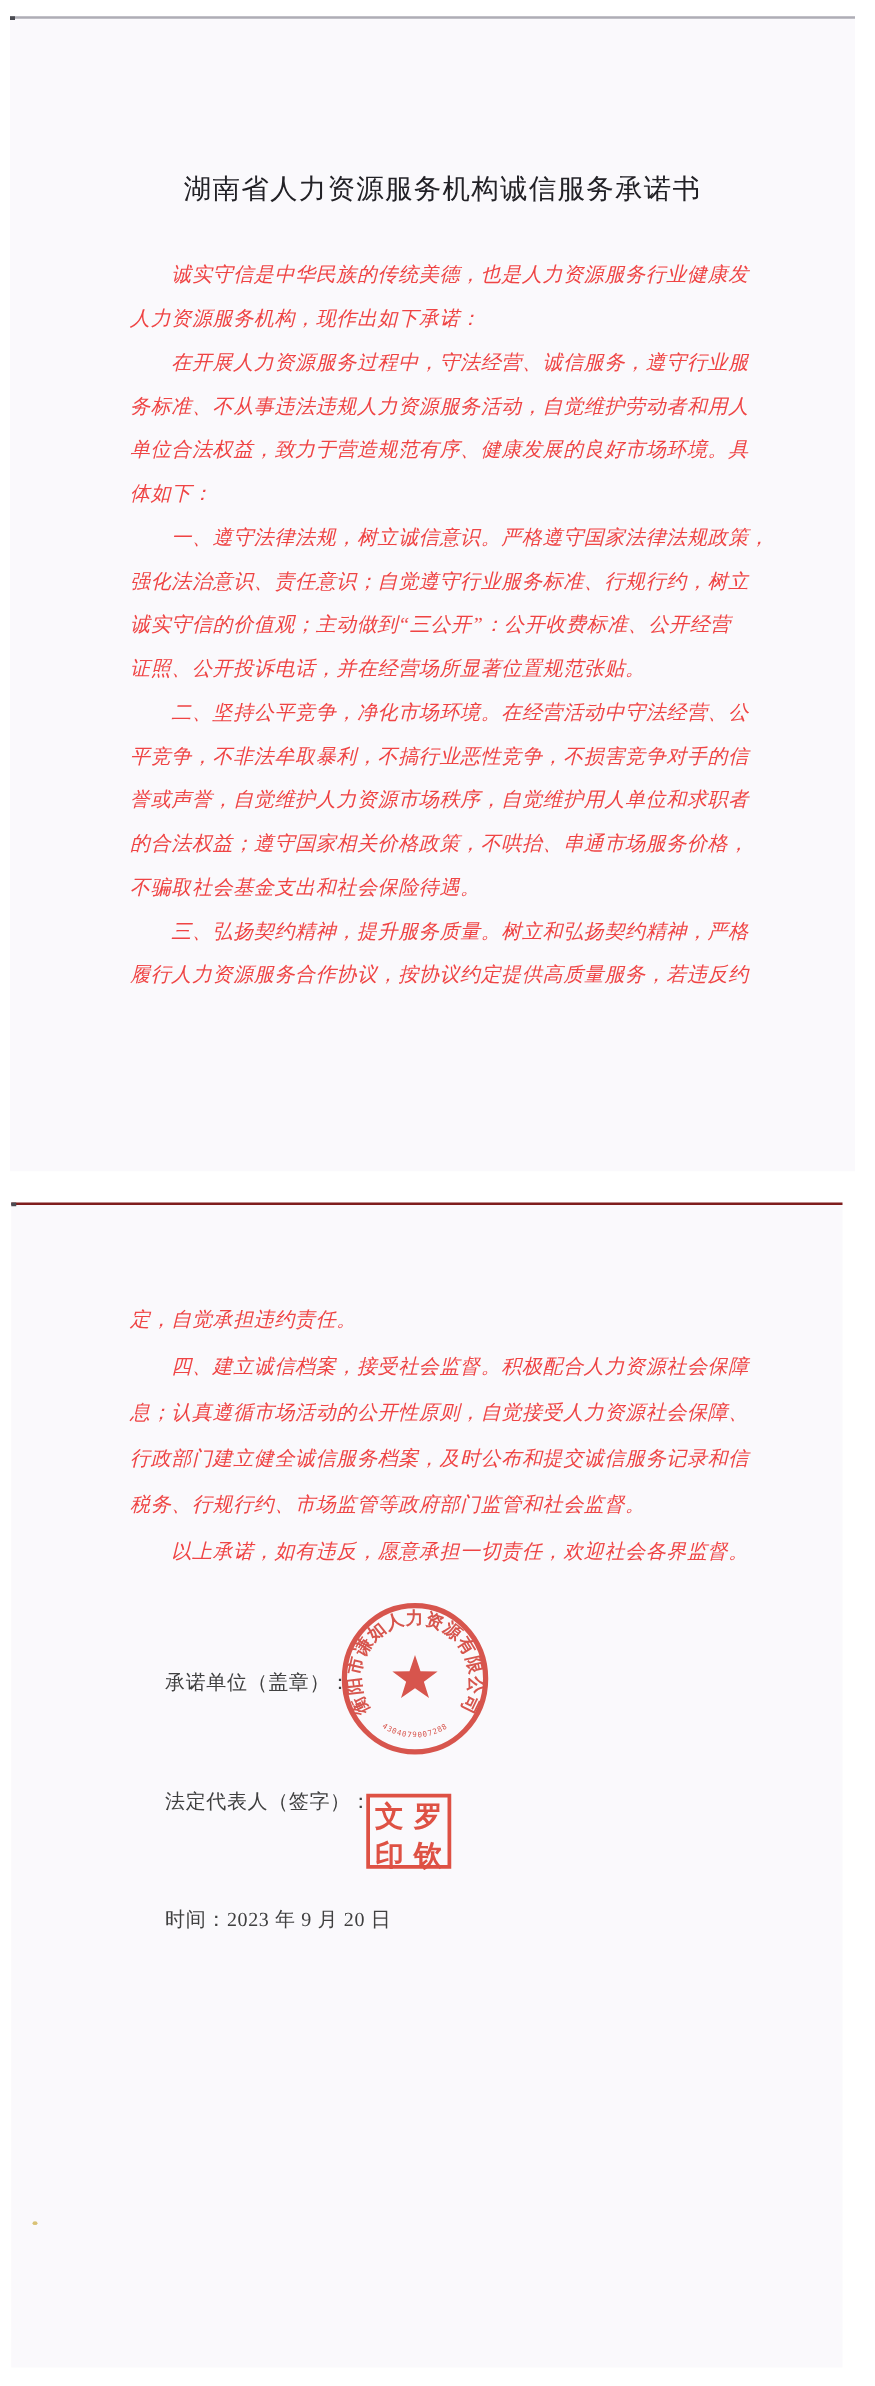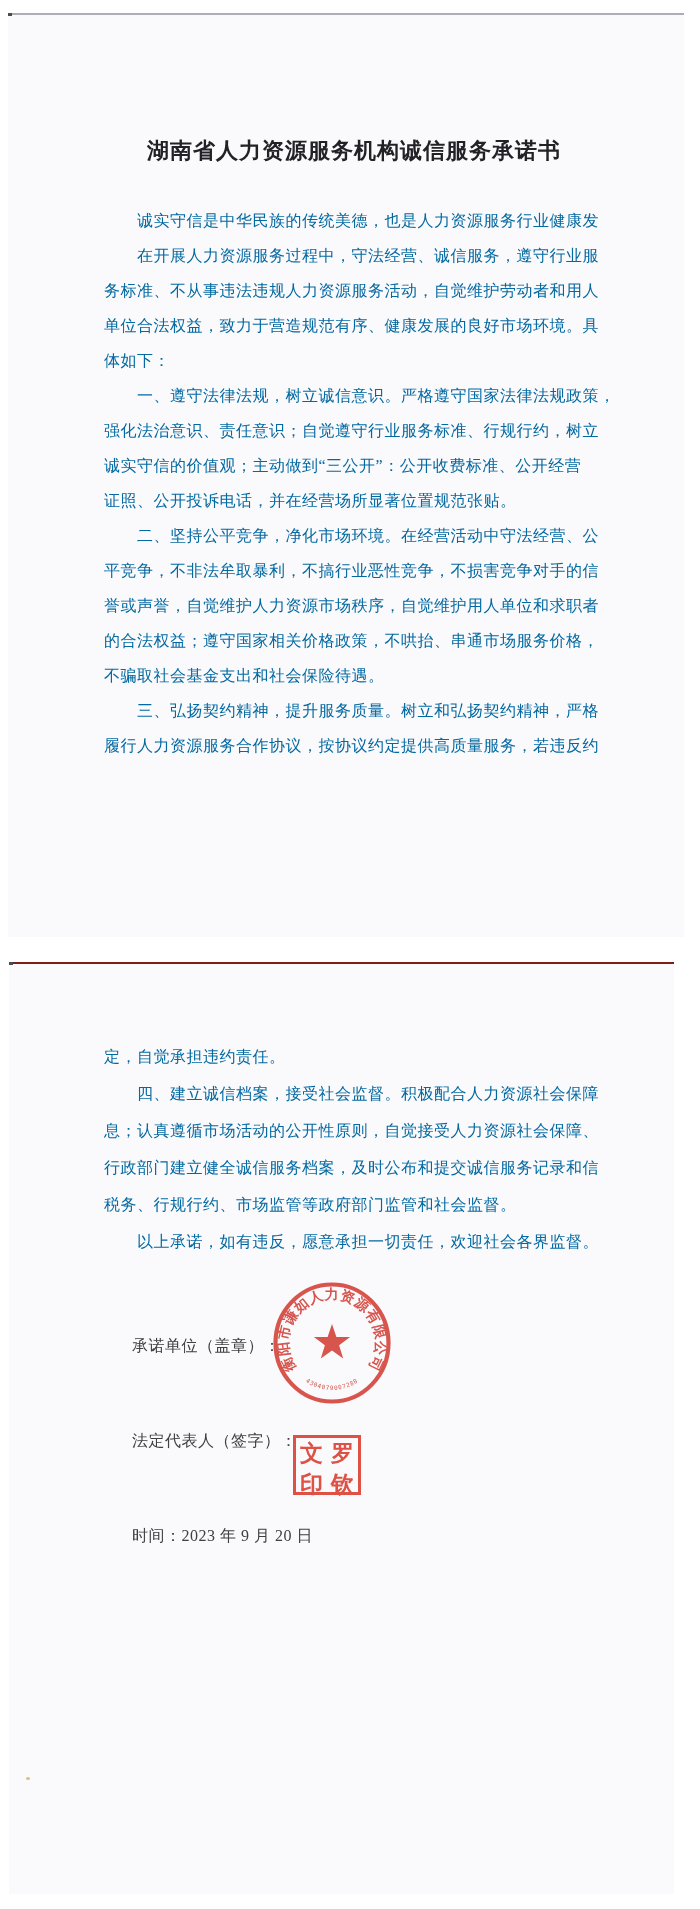--- a/index.html
+++ b/index.html
@@ -13,26 +13,26 @@
     background:#faf9fc;
   }
   #page1 { left:8px;  top:13px;  width:676px; height:922px; border-top:2px solid #aeadb5; }
   #page2 { left:9px;  top:962px; width:665px; height:930px; border-top:2px solid #7f1d1d; }
   .edge-tick { position:absolute; left:0; top:-2px; width:4px; height:3px; background:#4b4b52; }
 
   .doc-title {
     position:absolute; top:121px; left:16px; right:0;
     text-align:center;
     font-family:"Liberation Sans","DejaVu Sans",sans-serif;
-    font-weight:bold; font-size:22px; letter-spacing:1px;
+    font-weight:normal; font-size:22px; letter-spacing:1px;
     color:#222126;
   }
   .body-block {
     position:absolute; left:96px; top:188px; width:490px;
-    color:#0369a1; font-size:16px; letter-spacing:0.5px;
+    color:#ef4444; font-size:16px; letter-spacing:0.5px;font-style:italic;
   }
   #page2 .body-block { left:95px; top:74px; }
   #page1 .line { height:35px; line-height:35px; white-space:pre; }
   #page2 .line { height:37px; line-height:37px; white-space:pre; }
 
   .sig-label {
     position:absolute; left:123px;
     font-size:16px; letter-spacing:0.5px; color:#404040; white-space:pre;
   }
   #unit-label { top:372px; }
@@ -61,20 +61,21 @@
   }
 </style>
 </head>
 <body>
 
 <div class="page" id="page1">
   <div class="edge-tick"></div>
   <div class="doc-title">湖南省人力资源服务机构诚信服务承诺书</div>
   <div class="body-block">
     <div class="line">　　诚实守信是中华民族的传统美德，也是人力资源服务行业健康发</div>
+    <div class="line">人力资源服务机构，现作出如下承诺：</div>
     <div class="line">　　在开展人力资源服务过程中，守法经营、诚信服务，遵守行业服</div>
     <div class="line">务标准、不从事违法违规人力资源服务活动，自觉维护劳动者和用人</div>
     <div class="line">单位合法权益，致力于营造规范有序、健康发展的良好市场环境。具</div>
     <div class="line">体如下：</div>
     <div class="line">　　一、遵守法律法规，树立诚信意识。严格遵守国家法律法规政策，</div>
     <div class="line">强化法治意识、责任意识；自觉遵守行业服务标准、行规行约，树立</div>
     <div class="line">诚实守信的价值观；主动做到“三公开”：公开收费标准、公开经营</div>
     <div class="line">证照、公开投诉电话，并在经营场所显著位置规范张贴。</div>
     <div class="line">　　二、坚持公平竞争，净化市场环境。在经营活动中守法经营、公</div>
     <div class="line">平竞争，不非法牟取暴利，不搞行业恶性竞争，不损害竞争对手的信</div>

